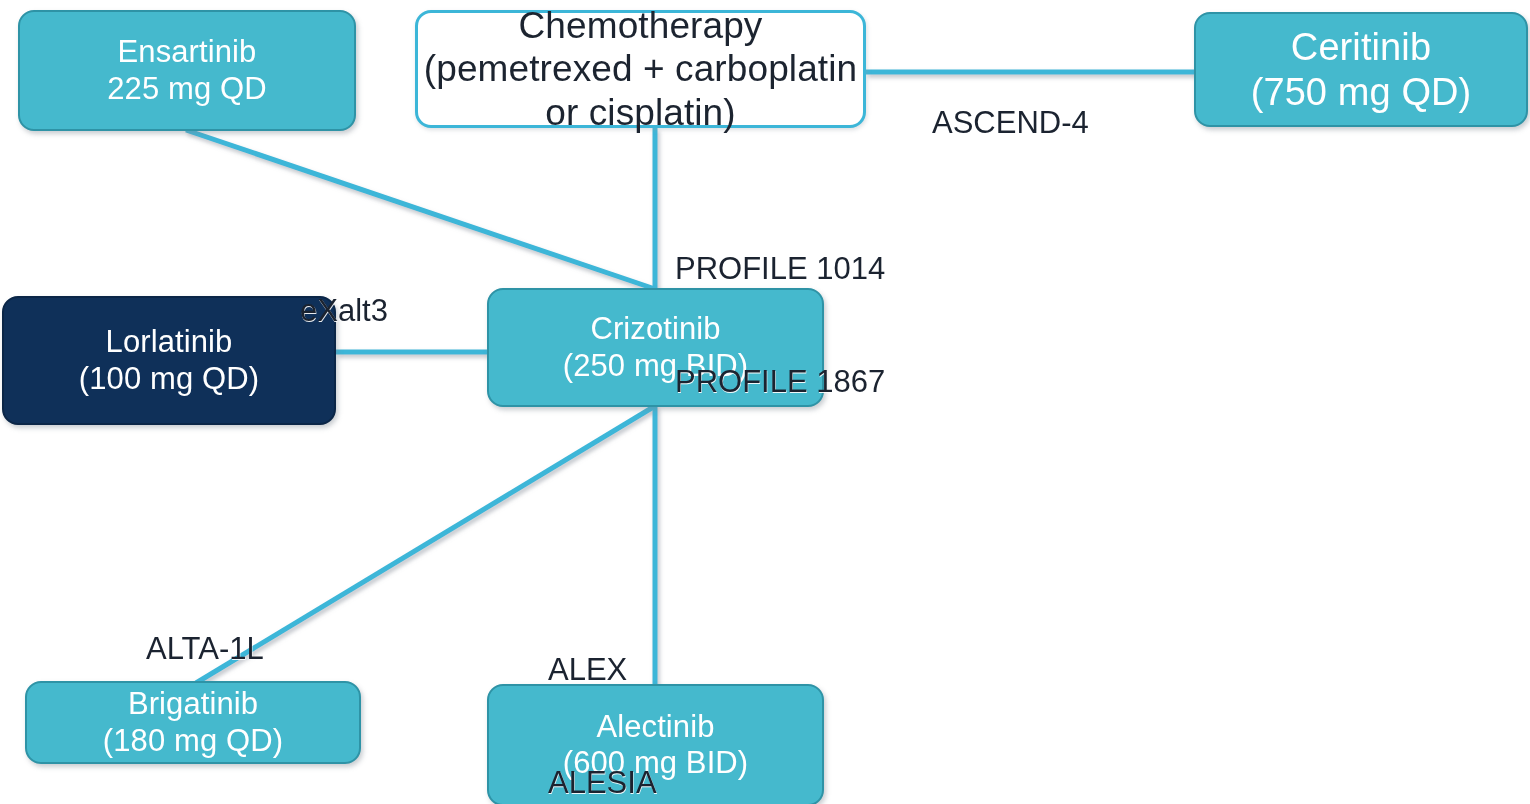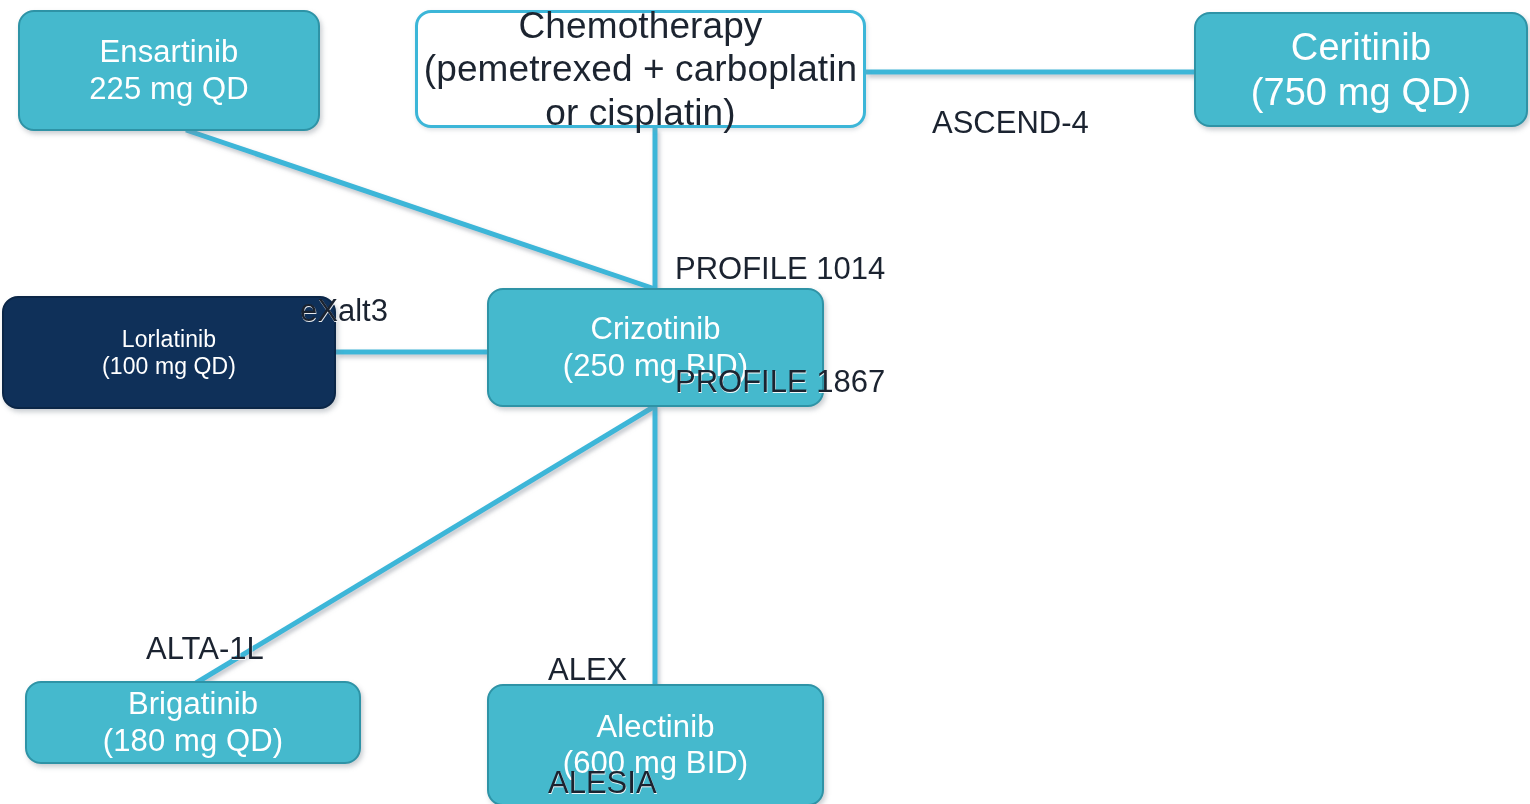--- a/index.html
+++ b/index.html
@@ -65,24 +65,24 @@
     color: #1b2330;
     font-size: 31px;
     line-height: 1.22;
     white-space: pre;
     z-index: 3;
     text-shadow: 0.5px 0.5px 0 rgba(255,255,255,0.9);
   }
   .edge-label .lbl-line { display: block; }
 
   
-  #node-ensartinib   { left: 18px;   top: 10px;  width: 302px; height: 121px; font-size: 31px; }
+  #node-ensartinib   { left: 18px;   top: 10px;  width: 338px; height: 121px; font-size: 31px; }
   #node-chemotherapy { left: 415px;  top: 10px;  width: 451px; height: 118px; font-size: 37px; }
   #node-ceritinib    { left: 1194px; top: 12px;  width: 334px; height: 115px; font-size: 38px; }
-  #node-lorlatinib   { left: 2px;    top: 296px; width: 334px; height: 113px; font-size: 23px; }
+  #node-lorlatinib   { left: 2px;    top: 296px; width: 334px; height: 129px; font-size: 31px; }
   #node-crizotinib   { left: 487px;  top: 288px; width: 337px; height: 119px; font-size: 31px; align-items: center; }
   #node-brigatinib   { left: 25px;   top: 681px; width: 336px; height: 83px; font-size: 31px; }
   #node-alectinib    { left: 487px;  top: 684px; width: 337px; height: 122px; font-size: 31px; }
 
   
   #label-ascend4  { left: 932px; top: 28px;  }
   #label-exalt3   { left: 300px; top: 216px; }
   #label-profile  { left: 675px; top: 174px; }
   #label-crown    { left: 348px; top: 313px; }
   #label-alta1l   { left: 146px; top: 554px; }

